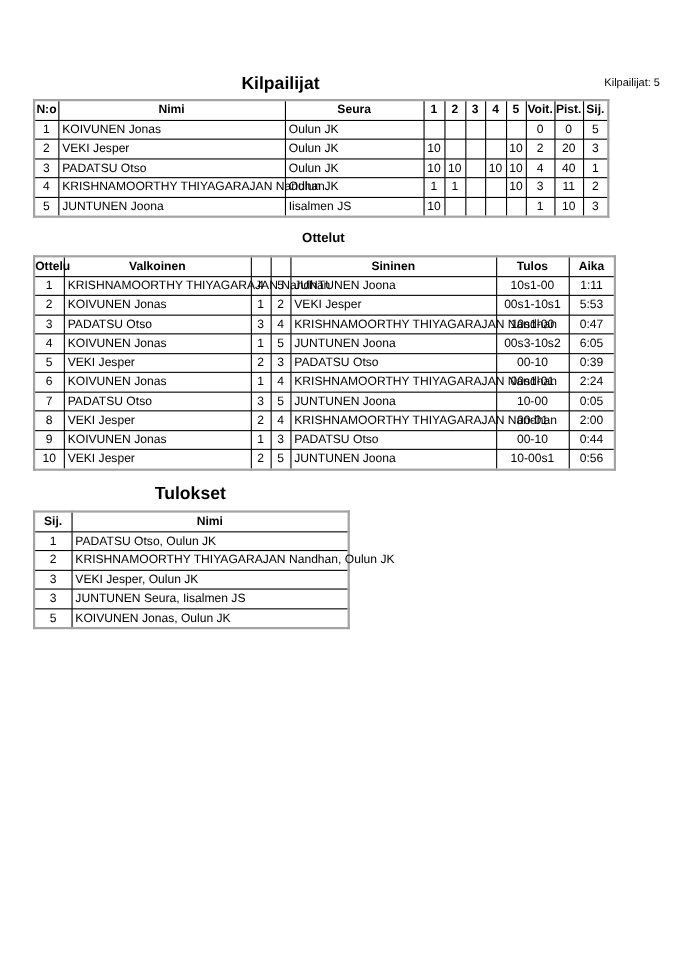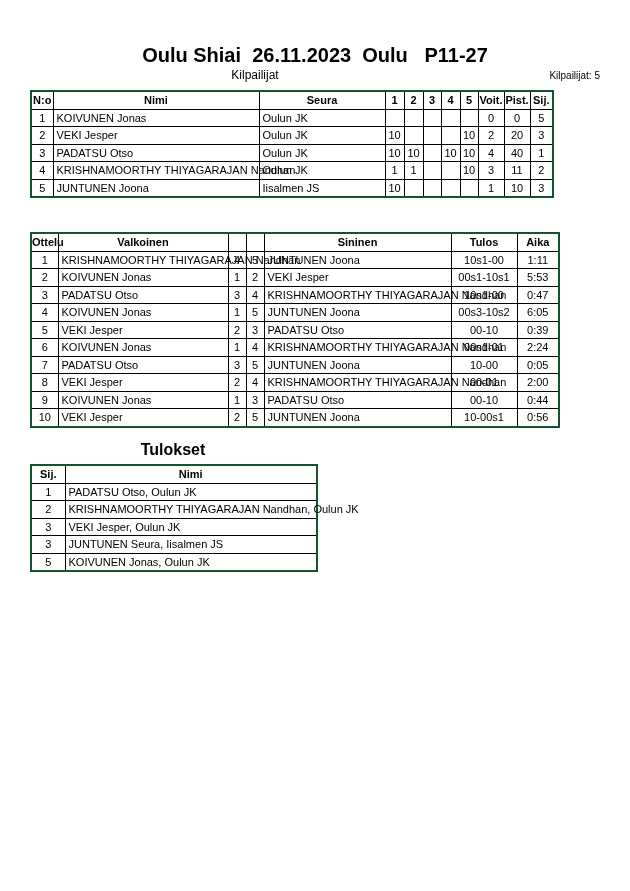--- a/index.html
+++ b/index.html
@@ -21,22 +21,22 @@
     font-size: 20px;
     font-weight: bold;
     white-space: pre;
   }
   .sub-kilpailijat {
     position: absolute;
     top: 68px;
     left: 0;
     width: 510px;
     text-align: center;
-    font-size: 12px;
-    font-weight: normal;
+    font-size: 16px;
+    font-weight: bold;
   }
   .count-label {
     position: absolute;
     top: 70px;
     right: 30px;
     font-size: 10px;
   }
   .heading-ottelut {
     position: absolute;
     top: 209px;
@@ -54,21 +54,21 @@
     text-align: center;
     font-size: 16px;
     font-weight: bold;
   }
   table {
     position: absolute;
     left: 30px;
     border-collapse: collapse;
     table-layout: fixed;
     background: #ffffff;
-    border: 2px solid #14532d;
+    border: 2px solid #a3a3a3;
   }
   #t1 { top: 90px;  width: 522px; }
   #t2 { top: 232px; width: 528px; }
   #t3 { top: 464px; width: 286px; }
   th, td {
     border: 1px solid #000000;
     font-size: 11px;
     height: 16.5px;
     line-height: 16.5px;
     padding: 0;
@@ -78,21 +78,20 @@
   }
   th { font-weight: bold; text-align: center; }
   td.c { text-align: center; }
   td.l, th.l { text-align: left; padding-left: 3px; }
 </style>
 </head>
 <body>
 
 <div class="page">
 
-  <div class="title">Oulu Shiai  26.11.2023  Oulu   P11-27</div>
   <div class="sub-kilpailijat">Kilpailijat</div>
   <div class="count-label">Kilpailijat: 5</div>
 
   <table id="t1">
     <colgroup>
       <col style="width:22px">
         <col style="width:206px">
         <col style="width:126px">
       <col style="width:19px">
         <col style="width:19px">
@@ -180,20 +179,21 @@
         <td class="c"></td>
         <td class="c"></td>
         <td class="c"></td>
         <td class="c">1</td>
         <td class="c">10</td>
         <td class="c">3</td>
       </tr>
     </tbody>
   </table>
 
+  <div class="heading-ottelut">Ottelut</div>
 
   <table id="t2">
     <colgroup>
       <col style="width:27px">
         <col style="width:170px">
         <col style="width:18px">
         <col style="width:18px">
       <col style="width:187px">
         <col style="width:66px">
         <col style="width:42px">

